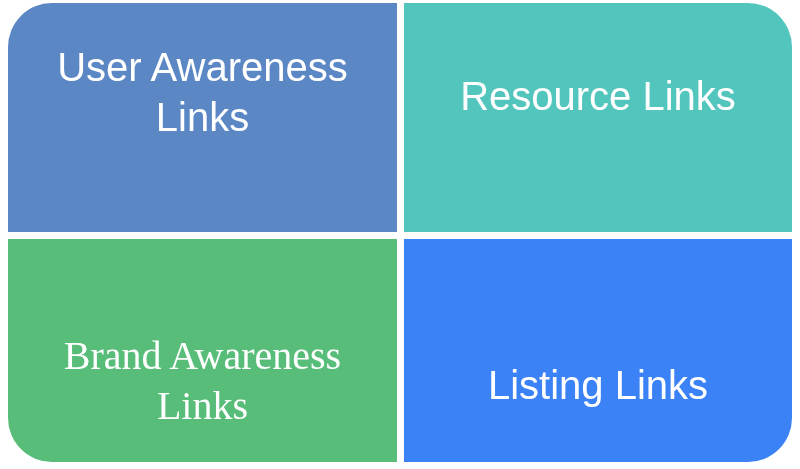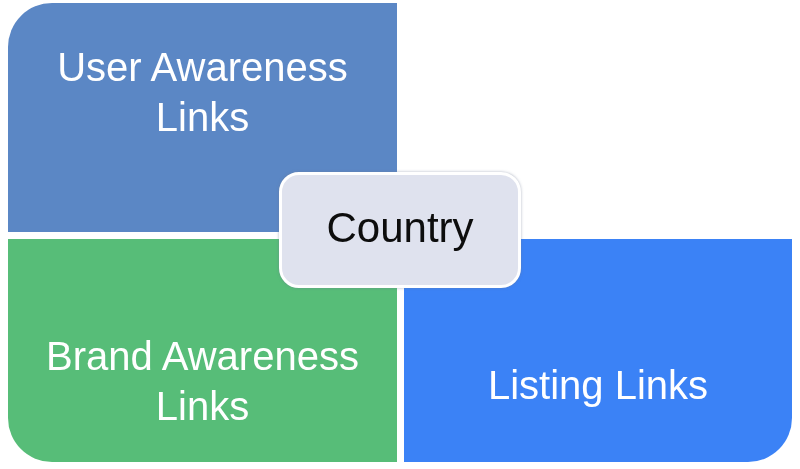--- a/index.html
+++ b/index.html
@@ -16,21 +16,21 @@
     overflow: hidden;
   }
   .quad {
     position: absolute;
     display: flex;
     align-items: center;
     justify-content: center;
   }
   .q-tl { left: 8px;   top: 3px;   width: 389px; height: 229px; border-radius: 44px 0 0 0; }
   .q-tr { left: 404px; top: 3px;   width: 388px; height: 229px; border-radius: 0 44px 0 0; }
-  .q-bl { left: 8px;   top: 239px; width: 389px; height: 223px; border-radius: 0 0 0 44px; }
+  .q-bl { left: 8px;   top: 239px; width: 389px; height: 223px; border-radius: 0 0 0 44px; font-family: Liberation Serif, serif; }
   .q-br { left: 404px; top: 239px; width: 388px; height: 223px; border-radius: 0 0 44px 0; }
   .qlabel {
     color: #ffffff;
     font-size: 40px;
     line-height: 1.25;
     text-align: center;
     max-width: 372px;
     display: block;
   }
   .q-tl .qlabel { transform: translateY(-26px); }
@@ -59,26 +59,26 @@
 </style>
 </head>
 <body>
 
 <div class="canvas">
 
   <div class="quad q-tl" style="background-color: rgb(91, 135, 197);">
     <span class="qlabel">User Awareness Links</span>
   </div>
 
+  <div class="quad q-tr" style="background-color: rgb(82, 197, 189);">
+    <span class="qlabel">Resource Links</span>
+  </div>
 
   <div class="quad q-bl" style="background-color: rgb(87, 189, 120);">
     <span class="qlabel">Brand Awareness Links</span>
   </div>
 
   <div class="quad q-br" style="background-color: #3b82f6;">
     <span class="qlabel">Listing Links</span>
   </div>
 
-  <div class="center-node" style="background-color: rgb(223, 226, 238);">
-    <span class="center-label">Country</span>
-  </div>
 
 </div>
 
 </body></html>

